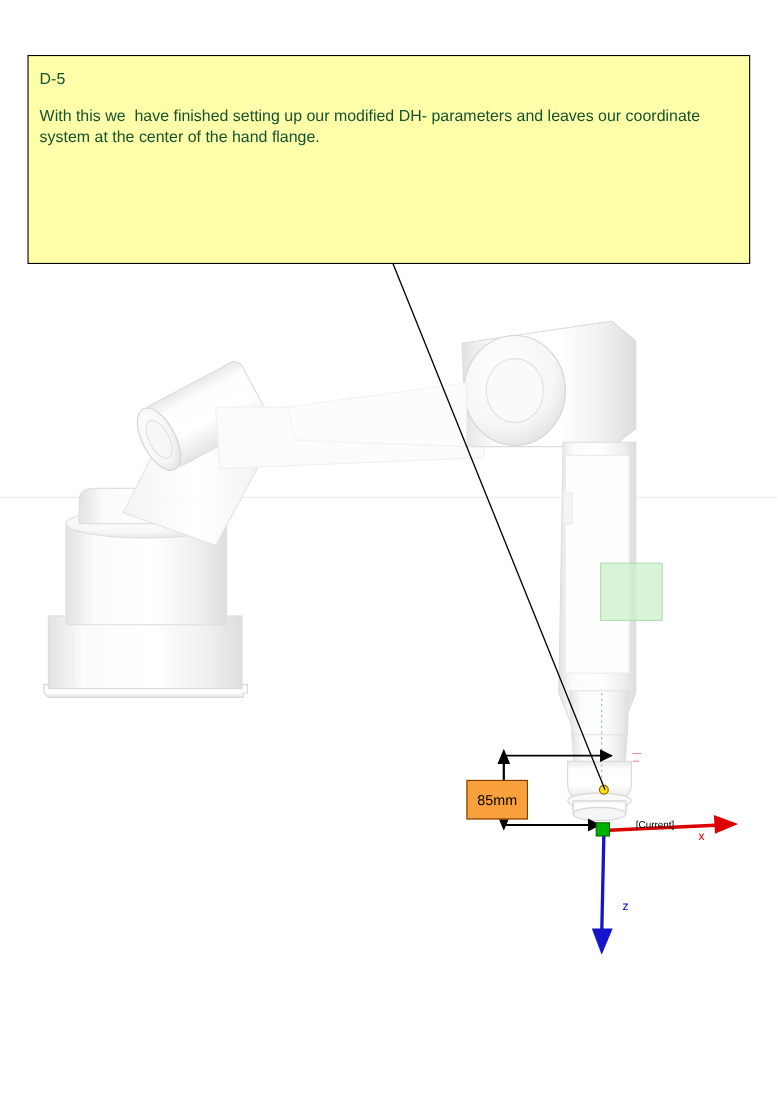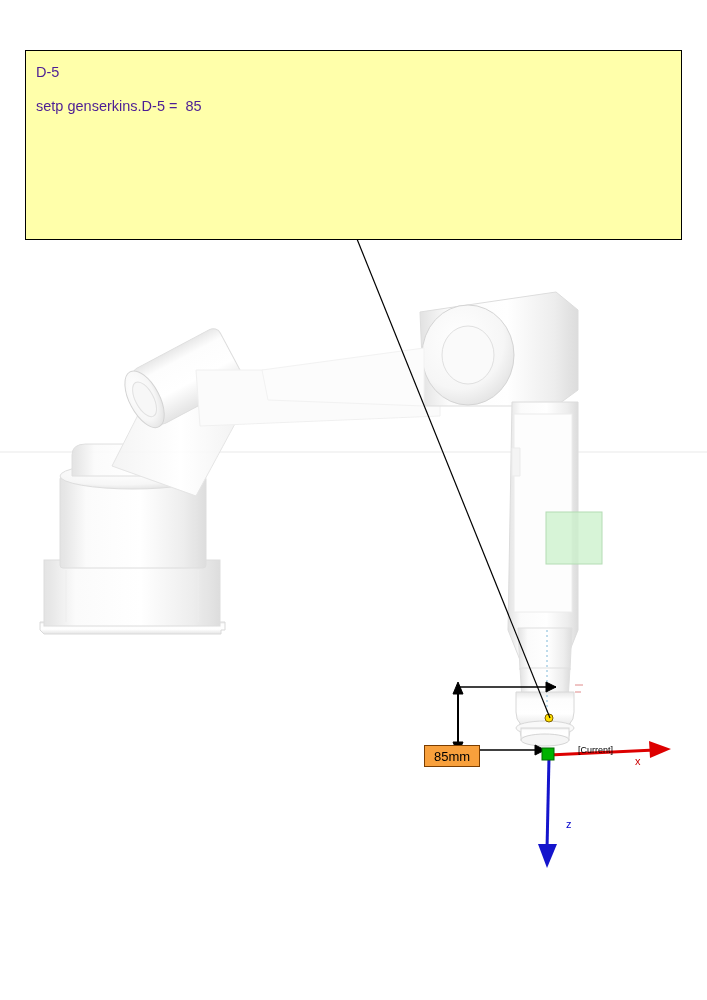--- a/index.html
+++ b/index.html
@@ -30,21 +30,21 @@
     top: 50px;
     width: 657px;
     height: 190px;
     background: #ffffaa;
     border: 1px solid #000000;
     box-sizing: border-box;
     padding: 10px 8px 8px 8px;
   }
   #note-box .note-line {
     font-size: 14.5px;
-    color: #4c1d95;
+    color: #14532d;
     line-height: 1.35;
     white-space: pre-wrap;
   }
   .note-title { margin: 2px 0 14px 2px; }
   .note-p1 { margin: 0 0 14px 2px; }
   .note-p2 { margin: 0 0 16px 2px; }
   .note-code { margin: 6px 0 0 2px; }
 
   
   #leader-svg {
@@ -59,23 +59,23 @@
     position: absolute;
     left: 0; top: 230px;
     width: 707px;
     height: 690px;
   }
 
   
   #mm-label {
     position: absolute;
     left: 424px;
-    top: 745px;
+    top: 709px;
     width: 56px;
-    height: 22px;
+    height: 36px;
     background: #f8a03c;
     border: 1px solid #7a3d00;
     box-sizing: border-box;
     display: flex;
     align-items: center;
     justify-content: center;
     font-size: 13px;
     color: #000000;
   }
 
@@ -222,21 +222,21 @@
       </g>
     </svg>
   </div>
 
   <svg id="leader-svg">
     <line x1="357" y1="239" x2="550" y2="718" stroke="#000000" stroke-width="1.2"></line>
   </svg>
 
   <div id="note-box">
     <div class="note-line note-title">D-5</div>
-    <div class="note-line note-code">setp genserkins.D-5 =  85</div>
+    <div class="note-line note-p2">With this we  have finished setting up our modified DH- parameters and leaves our coordinate system at the center of the hand flange.</div>
   </div>
 
   <div id="mm-label">85mm</div>
 
   <div id="label-current">[Current]</div>
   <div id="label-x">x</div>
   <div id="label-z">z</div>
 
 </div>
 

